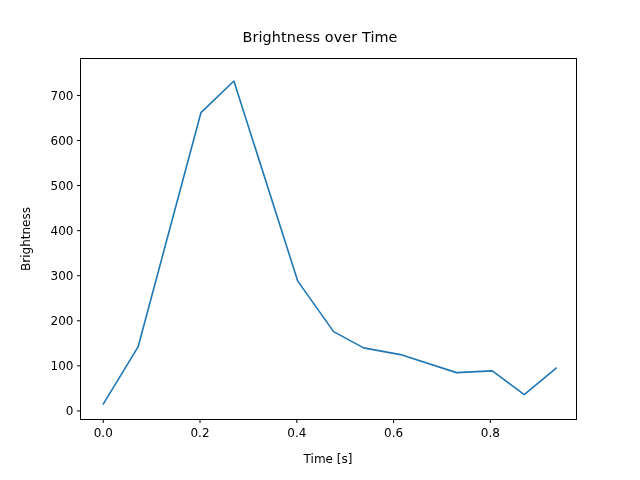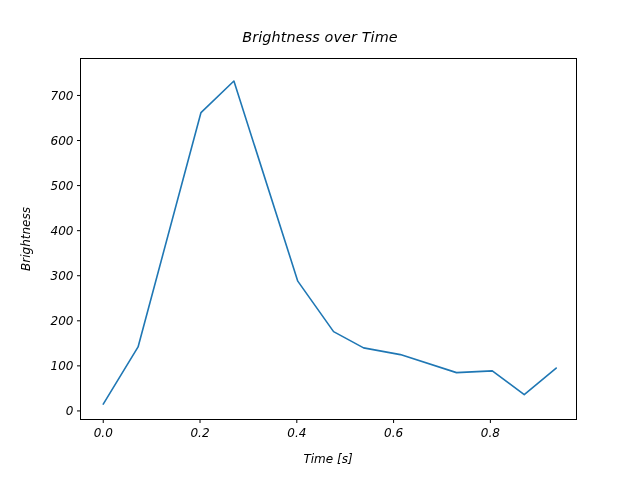--- a/index.html
+++ b/index.html
@@ -11,21 +11,20 @@
     width: 640px;
     height: 480px;
     font-family: "DejaVu Sans", sans-serif;
     overflow: hidden;
   }
   #figure {
     position: relative;
     width: 640px;
     height: 480px;
     background: #ffffff;
-    font-style: italic;
   }
   #chart-title {
     position: absolute;
     left: 0;
     top: 29px;
     width: 640px;
     text-align: center;
     font-size: 14.4px;
     color: #000000;
     letter-spacing: 0.1px;

